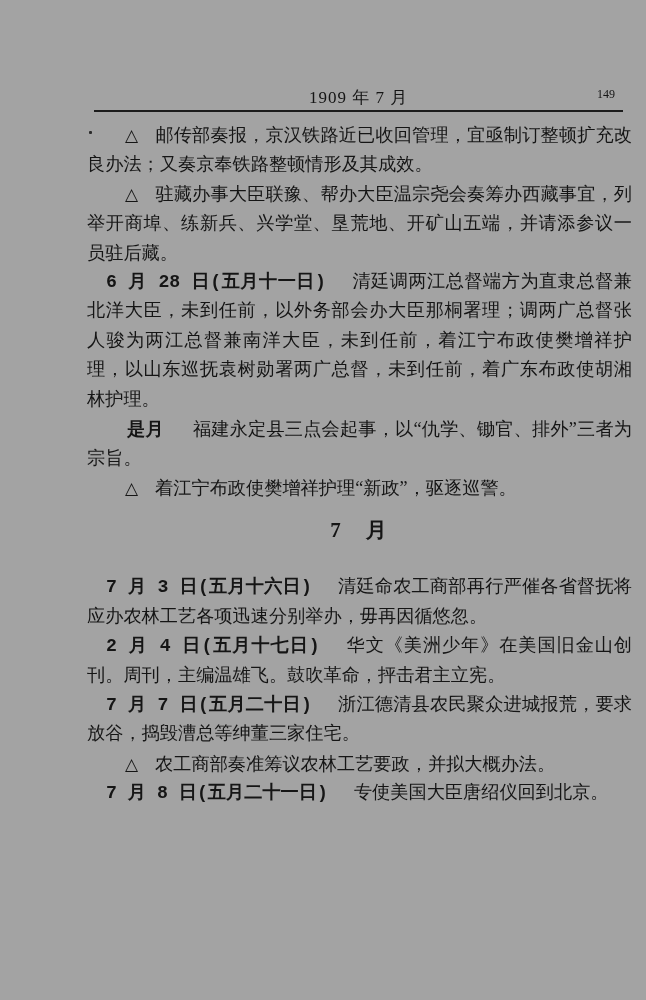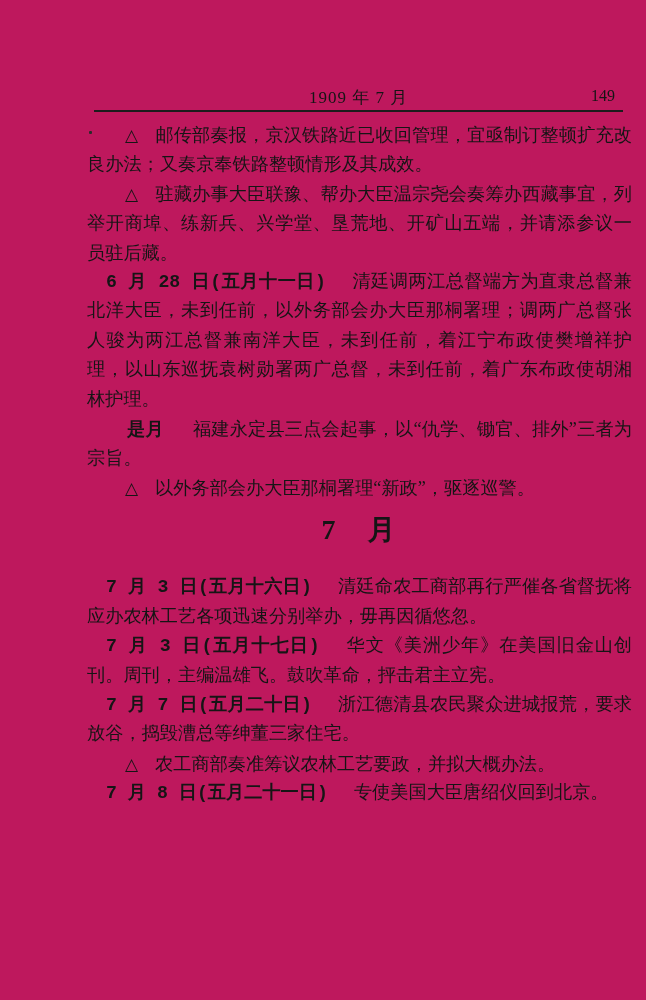--- a/index.html
+++ b/index.html
@@ -6,32 +6,32 @@
   body{
     width:646px;height:1000px;
     background:#ffffff;
     font-family:"Liberation Serif","DejaVu Serif",serif;
     color:#151515;
     position:relative;
     overflow:hidden;
   }
   .page{
     position:absolute;inset:0;
-    background:#be185d;
+    background:#a3a3a3;
   }
   
   .header-row{
     position:absolute;top:86px;left:94px;width:529px;height:22px;
   }
   .running-header{
     position:absolute;left:50%;transform:translateX(-50%);
     font-size:17px;letter-spacing:1px;white-space:nowrap;
   }
   .page-number{
-    position:absolute;right:8px;top:1px;font-size:16px;
+    position:absolute;right:8px;top:1px;font-size:12px;
   }
   .rule{
     position:absolute;top:110px;left:94px;width:529px;height:2px;
     background:#1c1c1c;
   }
   
   .body-block{
     position:absolute;top:121px;left:87px;width:545px;
     font-size:18.2px;line-height:29.4px;
   }
@@ -44,21 +44,21 @@
   p.dateline{text-indent:19px;font-family:Liberation Mono, monospace;}
   p.shiyue{text-indent:40px;}
   .date-label{font-weight:bold;}
   .tri-mark{font-size:17px;}
   .g-tri{display:inline-block;width:17px;}
   .g-date{display:inline-block;width:26px;}
   .g-shiyue{display:inline-block;width:29px;}
   .section-heading{
     margin:12px 0 28px 0;
     text-align:center;
-    font-size:28px;
+    font-size:21px;
     font-weight:bold;
     line-height:30px;
     letter-spacing:2px;
   }
   .speck{
     position:absolute;background:#2a2a2a;border-radius:1px;
   }
 </style>
 </head>
 <body>
@@ -74,29 +74,29 @@
   <div class="body-block">
 
     <p class="entry tri"><span class="tri-mark">△</span><span class="g-tri"></span><span>邮传部奏报，京汉铁路近已收回管理，宜亟制订整顿扩充改良办法；又奏京奉铁路整顿情形及其成效。</span></p>
 
     <p class="entry tri"><span class="tri-mark">△</span><span class="g-tri"></span><span>驻藏办事大臣联豫、帮办大臣温宗尧会奏筹办西藏事宜，列举开商埠、练新兵、兴学堂、垦荒地、开矿山五端，并请添参议一员驻后藏。</span></p>
 
     <p class="entry dateline"><span class="date-label">6 月 28 日(五月十一日)</span><span class="g-date"></span><span>清廷调两江总督端方为直隶总督兼北洋大臣，未到任前，以外务部会办大臣那桐署理；调两广总督张人骏为两江总督兼南洋大臣，未到任前，着江宁布政使樊增祥护理，以山东巡抚袁树勋署两广总督，未到任前，着广东布政使胡湘林护理。</span></p>
 
     <p class="entry shiyue"><span class="date-label">是月</span><span class="g-shiyue"></span><span>福建永定县三点会起事，以“仇学、锄官、排外”三者为宗旨。</span></p>
 
-    <p class="entry tri"><span class="tri-mark">△</span><span class="g-tri"></span><span>以外务部会办大臣那桐署理“新政”，驱逐巡警。</span></p>
+    <p class="entry tri"><span class="tri-mark">△</span><span class="g-tri"></span><span>着江宁布政使樊增祥护理“新政”，驱逐巡警。</span></p>
 
 
     <div class="section-heading">7　月</div>
 
     <p class="entry dateline"><span class="date-label">7 月 3 日(五月十六日)</span><span class="g-date"></span><span>清廷命农工商部再行严催各省督抚将应办农林工艺各项迅速分别举办，毋再因循悠忽。</span></p>
 
 
-    <p class="entry dateline"><span class="date-label">7 月 3 日(五月十七日)</span><span class="g-date"></span><span>华文《美洲少年》在美国旧金山创刊。周刊，主编温雄飞。鼓吹革命，抨击君主立宪。</span></p>
+    <p class="entry dateline"><span class="date-label">2 月 4 日(五月十七日)</span><span class="g-date"></span><span>华文《美洲少年》在美国旧金山创刊。周刊，主编温雄飞。鼓吹革命，抨击君主立宪。</span></p>
 
     <p class="entry dateline"><span class="date-label">7 月 7 日(五月二十日)</span><span class="g-date"></span><span>浙江德清县农民聚众进城报荒，要求放谷，捣毁漕总等绅董三家住宅。</span></p>
 
 
     <p class="entry tri"><span class="tri-mark">△</span><span class="g-tri"></span><span>农工商部奏准筹议农林工艺要政，并拟大概办法。</span></p>
 
     <p class="entry dateline"><span class="date-label">7 月 8 日(五月二十一日)</span><span class="g-date"></span><span>专使美国大臣唐绍仪回到北京。</span></p>
 
   </div>
 

